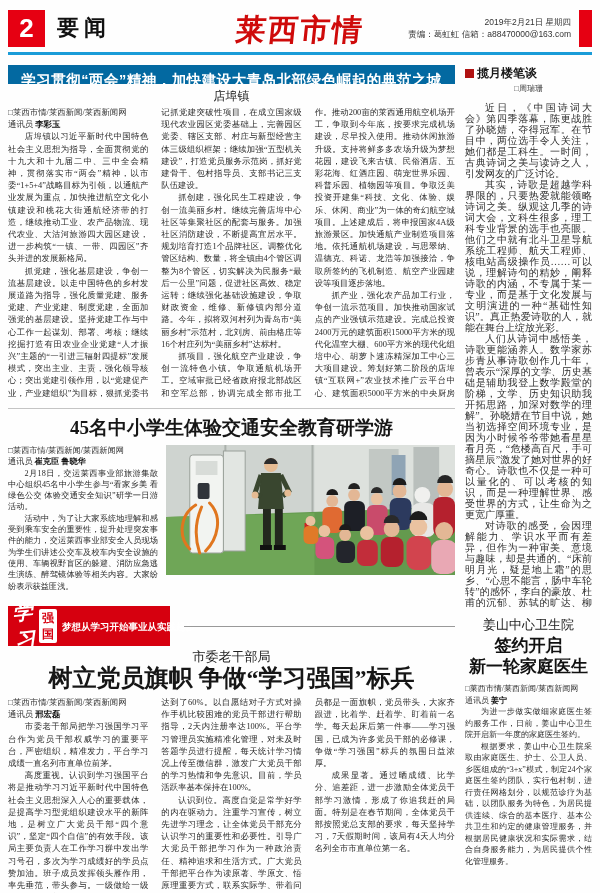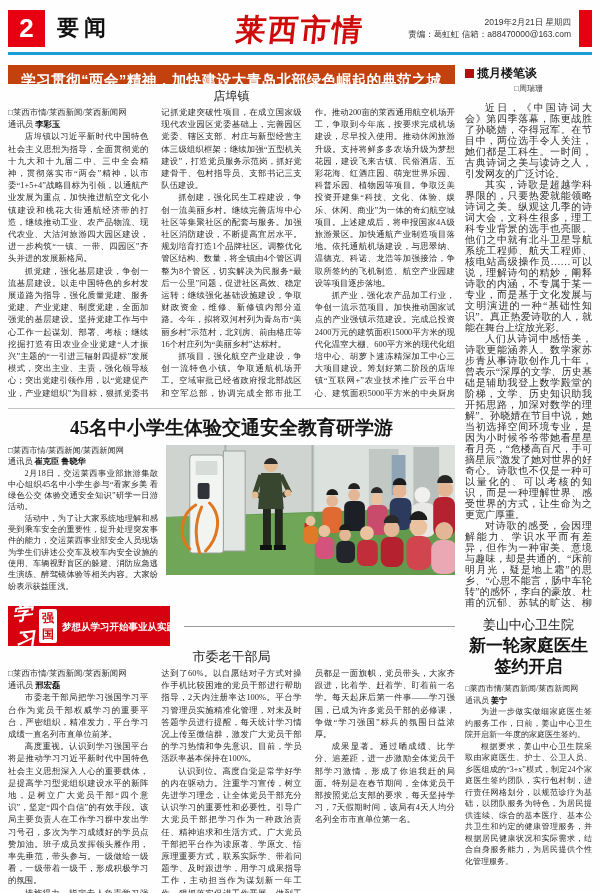--- a/index.html
+++ b/index.html
@@ -39,21 +39,21 @@
   .corner-bar { width: 13px; height: 37px; background:#e60012; flex: 0 0 auto; }
   .blueline { height: 3px; background: #1a9cd8; margin: 4px 8px 0 8px; }
 
   
   .content { display: flex; gap: 10px; padding: 10px 8px 0 8px; }
   .main-col { width: 447px; flex: 0 0 auto; }
   .side-col { width: 127px; flex: 0 0 auto; }
 
   
   .top-banner {
-    background:#c2410c; color:#fff; height: 19px;
+    background:#0369a1; color:#fff; height: 19px;
     font: bold 14.5px/31px "Liberation Sans", sans-serif;
     text-align:center; letter-spacing: 0.5px; margin-bottom: 5px;
     white-space: nowrap; overflow: hidden;
   }
 
   
   .kicker { text-align:center; font: 12px/14px "Liberation Serif", serif; color:#222; }
   .headline-xl {
     text-align:center; font-weight:900; font-size:29px; line-height:33px;
     color:#161616; letter-spacing:1px; white-space:nowrap;
@@ -237,20 +237,21 @@
           <span class="xq-slogans">
             <span>梦想从学习开始</span>
             <span>事业从实践起步</span>
           </span>
         </div>
         <div class="xq-line"></div>
       </div>
 
       <article class="bot-art">
         <div class="kicker" style="font-size:13px">市委老干部局</div>
+        <h1 class="headline-lg">树立党员旗帜 争做“学习强国”标兵</h1>
         <div class="cols3 short">
           <div class="byline">
             <span>□莱西市情/莱西新闻/莱西新闻网</span><br>
             <span>通讯员 </span><span class="nm">邢宏磊</span>
           </div>
           <p class="bodyp">市委老干部局把学习强国学习平台作为党员干部权威学习的重要平台，严密组织，精准发力，平台学习成绩一直名列市直单位前茅。</p>
           <p class="bodyp">高度重视。认识到学习强国平台将是推动学习习近平新时代中国特色社会主义思想深入人心的重要载体，是提高学习型党组织建设水平的新阵地，是树立广大党员干部“四个意识”，坚定“四个自信”的有效手段。该局主要负责人在工作学习群中发出学习号召，多次为学习成绩好的学员点赞加油。班子成员发挥领头雁作用，率先垂范，带头参与。一级做给一级看，一级带着一级干，形成积极学习的氛围。</p>
           <p class="bodyp">措施得力。指定专人负责学习强国平台推广使用，建立党总支抓党支部，党支部促党小组，党小组盯党员的工作机制，全市“学习强国”会议部署后2小时，学习管理组学员注册率即达到了60%。以自愿结对子方式对操作手机比较困难的党员干部进行帮助指导，2天内注册率达100%。平台学习管理员实施精准化管理，对未及时答题学员进行提醒，每天统计学习情况上传至微信群，激发广大党员干部的学习热情和争先意识。目前，学员活跃率基本保持在100%。</p>
           <p class="bodyp">认识到位。高度自觉是常学好学的内在驱动力。注重学习宣传，树立先进学习理念，让全体党员干部充分认识学习的重要性和必要性。引导广大党员干部把学习作为一种政治责任、精神追求和生活方式。广大党员干部把平台作为读原著、学原文、悟原理重要方式，联系实际学、带着问题学、及时跟进学，用学习成果指导工作，主动担当作为谋划新一年工作，狠抓落实促进工作开展，做到工作学习化、学习工作化。</p>
           <p class="bodyp">方法得当。平台学习管理员将答题情况每日一统计，学习报表每日一通报，营造比学赶超的气氛。每名党员都是一面旗帜，党员带头，大家齐跟进，比着学、赶着学、盯着前一名学。每天起床后第一件事——学习强国，已成为许多党员干部的必修课，争做“学习强国”标兵的氛围日益浓厚。</p>
@@ -273,22 +274,22 @@
           <p>人们从诗词中感悟美，诗歌更能涵养人。数学家苏步青从事诗歌创作几十年，曾表示“深厚的文学、历史基础是辅助我登上数学殿堂的阶梯，文学、历史知识助我开拓思路，加深对数学的理解”。孙晓婧在节目中说，她当初选择空间环境专业，是因为小时候爷爷带她看星星看月亮，“危楼高百尺，手可摘星辰”激发了她对世界的好奇心。诗歌也不仅是一种可以量化的、可以考核的知识，而是一种理解世界、感受世界的方式，让生命为之更宽广厚重。</p>
           <p>对诗歌的感受，会因理解能力、学识水平而有差异，但作为一种审美、意境与趣味，却是共通的。“床前明月光，疑是地上霜”的思乡、“心思不能言，肠中车轮转”的感怀，李白的豪放、杜甫的沉郁、苏轼的旷达、柳永的缠绵，既是表达风格，更是阅读感受。诗歌赋予人的情感、心智，丰富了人们对世界的感受，又岂因文理有别？换个角度看，诗歌展现的永恒魅力，本身即是文学的一种胜利。</p>
           <p>这也启示我们，专业的精深非常重要，但通识教育、人文素养，也不可或缺。文科生不妨有点理工思维，理科生可以涵养人文素养，文理兼修者也可以多些艺术品位。多一些“诗和远方”的滋润，提升的不只是全方位素养，更能打开一个开阔的、有厚度的丰富人生。</p>
 
         </div>
       </article>
 
       <article class="side-art">
         <div class="side-kicker">姜山中心卫生院</div>
         <div class="side-headline">
+          <span style="display:block">签约开启</span>
           <span style="display:block">新一轮家庭医生</span>
-          <span style="display:block">签约开启</span>
         </div>
         <div class="byline">
           <span>□莱西市情/莱西新闻/莱西新闻网</span><br>
           <span>通讯员 </span><span class="nm">姜宁</span>
         </div>
         <p class="bodyp">为进一步做实做细家庭医生签约服务工作，日前，姜山中心卫生院开启新一年度的家庭医生签约。</p>
         <p class="bodyp">根据要求，姜山中心卫生院采取由家庭医生、护士、公卫人员、乡医组成的“3+x”模式，制定24个家庭医生签约团队，实行包村制，进行责任网格划分，以规范诊疗为基础，以团队服务为特色，为居民提供连续、综合的基本医疗、基本公共卫生和约定的健康管理服务，并根据居民健康状况和实际需求，结合自身服务能力，为居民提供个性化管理服务。</p>
       </article>
 
     </div>

